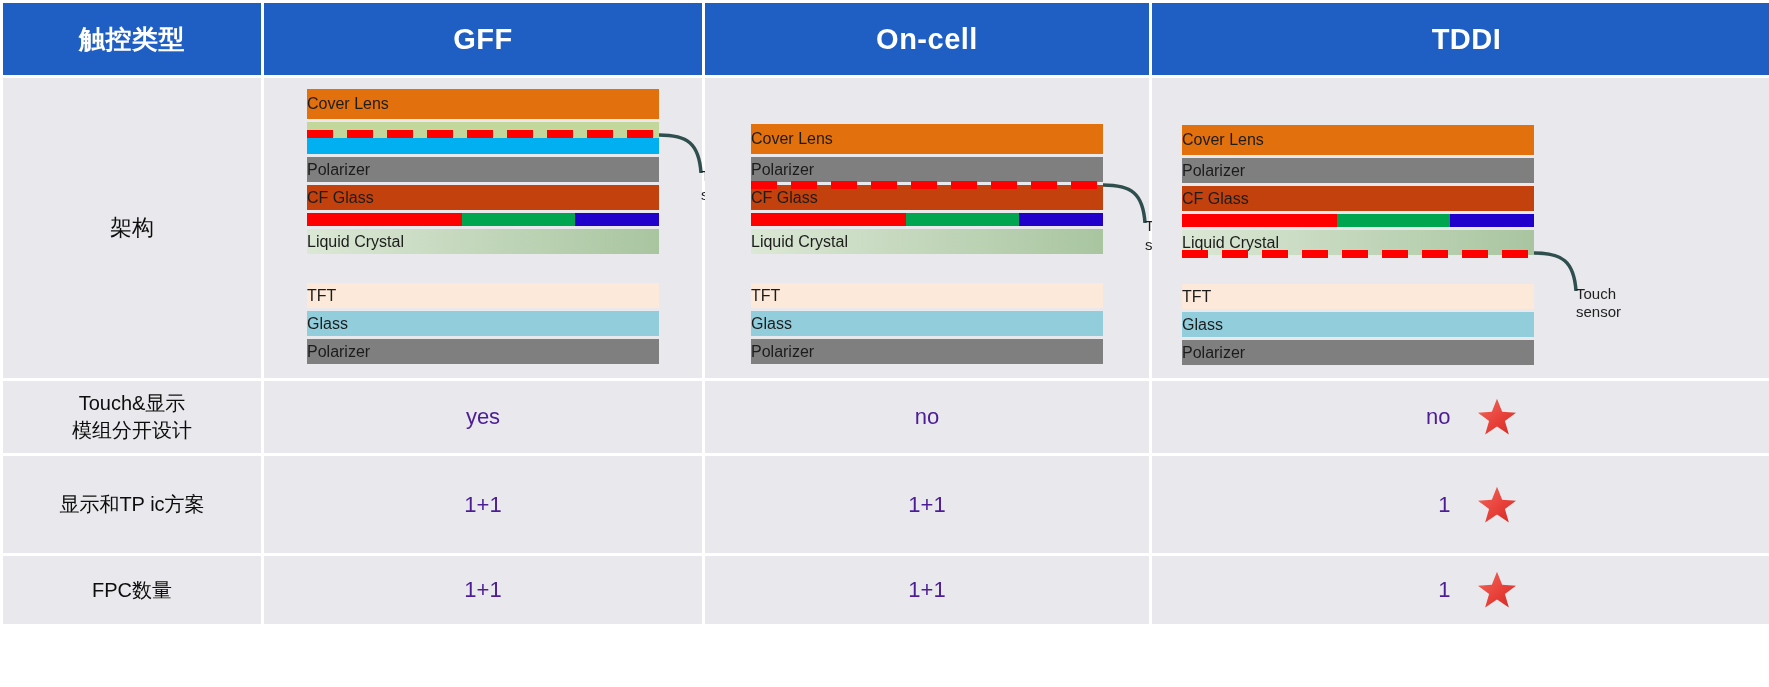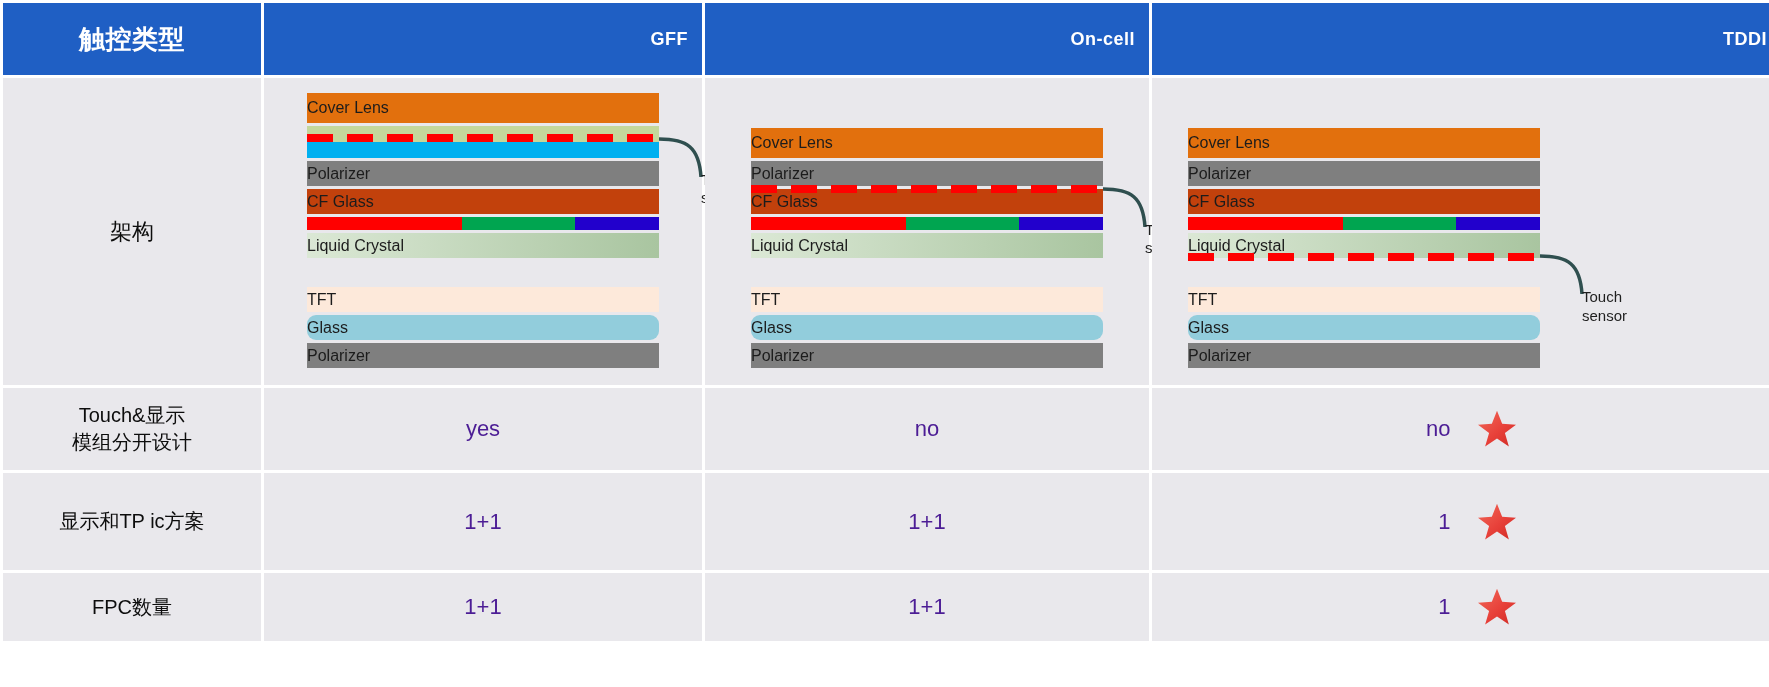--- a/index.html
+++ b/index.html
@@ -16,32 +16,32 @@
   }
 
   
   table.cmp {
     border-collapse: separate;
     border-spacing: 3px;
     width: 1769px;
     table-layout: fixed;
     background: #ffffff;
   }
-  table.cmp td, table.cmp th { padding: 14px; margin: 0; }
+  table.cmp td, table.cmp th { padding: 8px; margin: 0; }
 
   .hdr {
     background: #1f5fc4;
     color: #ffffff;
     font-weight: bold;
     text-align: center;
     vertical-align: middle;
     letter-spacing: .5px;
   }
   .hdr-cn { font-size: 26px; }
-  .hdr-en { font-size: 18px; text-align: right; }
+  .hdr-en { font-size: 29px; }
 
   .cell {
     background: #e9e8ec;
     vertical-align: middle;
     text-align: center;
     color: #161616;
   }
   .rowlabel {
     background: #e9e8ec;
     text-align: center;
@@ -80,21 +80,21 @@
     font-size: 16px;
     text-align: left;
     color: #1c1c1c;
     margin-bottom: 3px;
   }
   .lyr.cover   { background: #e2700d; height: 30px; line-height: 30px; }
   .lyr.pol     { background: #7f7f7f; }
   .lyr.cfglass { background: #c2410c; }
   .lyr.lc      { background: linear-gradient(to right,#dbe8d5,#a9c5a0); }
   .lyr.tft     { background: #fde9da; margin-top: 29px; }
-  .lyr.glass   { background: #92cddc; border-radius: 9px; }
+  .lyr.glass   { background: #92cddc; }
   .lyr.thingreen { background: #c4d79b; height: 16px; margin-bottom: 0; }
   .lyr.cyan    { background: #00b0f0; height: 16px; }
   .rgb {
     height: 13px; margin-bottom: 3px;
     display: flex;
   }
   .rgb i { display: block; height: 100%; }
   .rgb i.r { background: #ff0000; flex: 0 0 44%; }
   .rgb i.g { background: #00a550; flex: 0 0 32%; }
   .rgb i.b { background: #2200cc; flex: 1 1 auto; }

